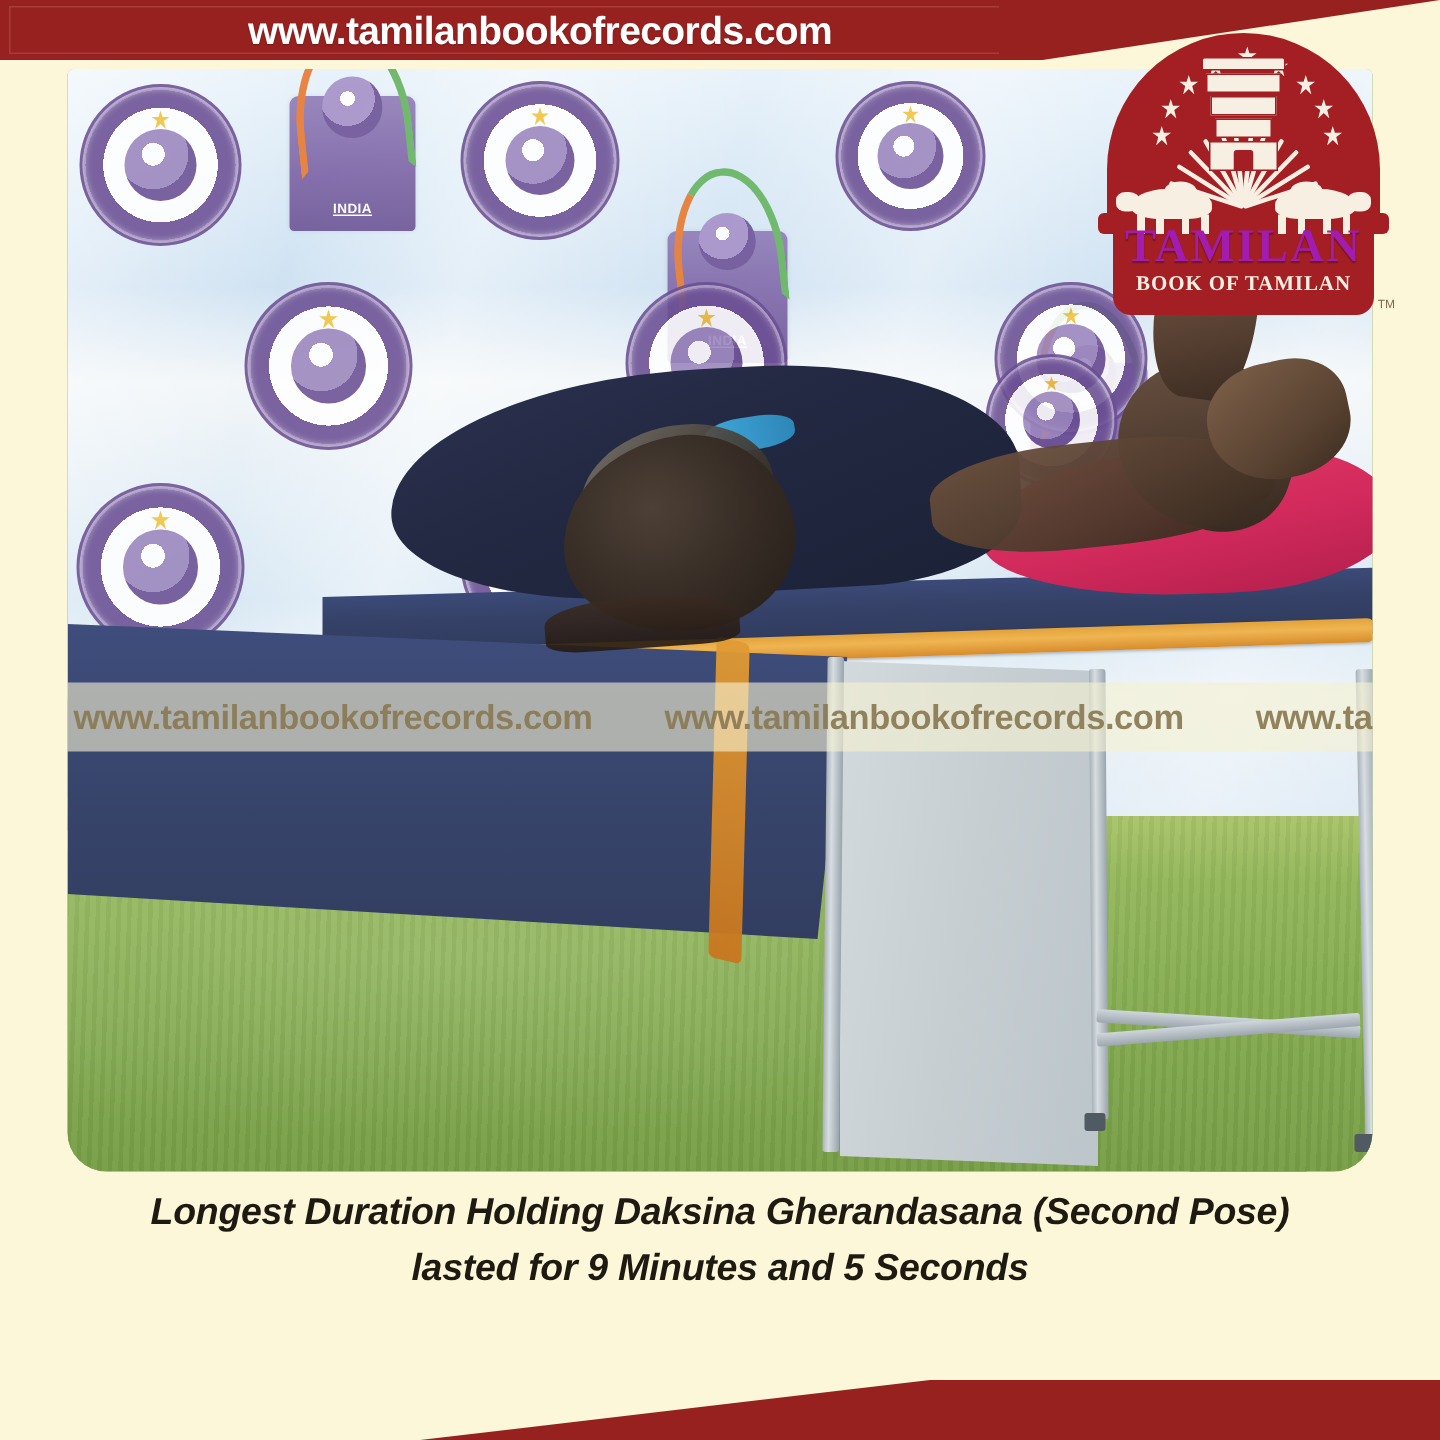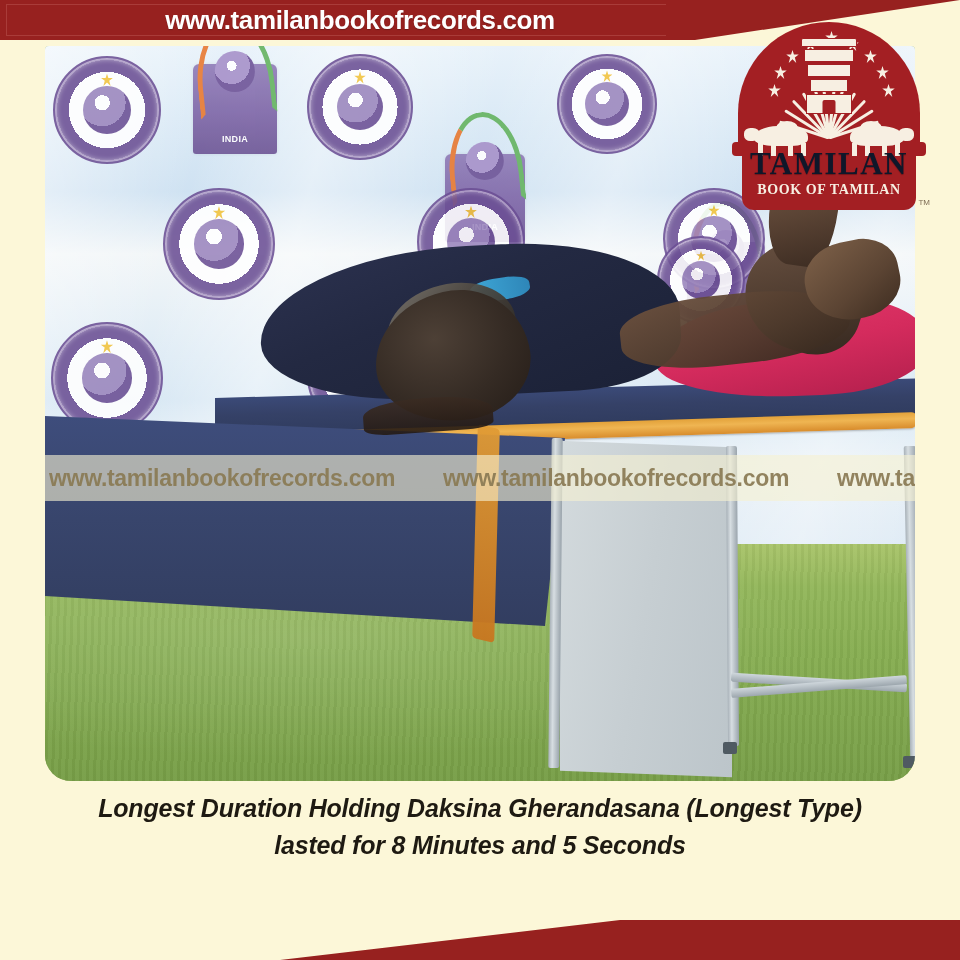--- a/index.html
+++ b/index.html
@@ -168,21 +168,21 @@
     transform: rotate(-6deg);
   }
   .india .orb {
     position: absolute;
     left: 50%; top: -14%;
     transform: translateX(-50%);
     width: 48%; aspect-ratio: 1;
     border-radius: 50%;
     background: radial-gradient(circle at 42% 36%, #FFF 0 14%, #A68FC8 14% 52%, #6B4F94 52% 100%);
   }
-  .india .txt { padding-bottom: 12%; font-size: 9px; letter-spacing: .3px; }
+  .india .txt { padding-bottom: 12%; font-size: 9px; letter-spacing: .3px; text-decoration: underline; }
 
   
   .grass {
     position: absolute;
     left: 0; top: 498px;
     width: 870px; height: 237px;
     background:
       linear-gradient(180deg, #A9C46A 0%, #93B75B 18%, #87AE52 45%, #7FA64D 72%, #779E47 100%);
   }
   .grass::after {
@@ -495,21 +495,21 @@
         #F7EFE2 43px 48px);
   }
   .bull-l .headb { left: -2px; }
   .bull-r { transform: scaleX(-1); }
   .bull-r .headb { left: -2px; }
   .logo-name {
     position: absolute;
     left: 12px; top: 124px;
     width: 174px;
     text-align: center;
-    color: #0f172a;
+    color: #a21caf;
     font-family: "Liberation Serif", serif;
     font-weight: bold;
     font-size: 31px;
     letter-spacing: 1.5px;
     z-index: 5;
     text-shadow: 0 1px 1px rgba(0,0,0,.3);
   }
   .logo-sub {
     position: absolute;
     left: 12px; top: 160px;
@@ -745,19 +745,19 @@
           <span class="legs"></span>
       </span>
     </div>
 
     <div class="logo-name">TAMILAN</div>
     <div class="logo-sub">BOOK OF TAMILAN</div>
     <div class="logo-tm">TM</div>
   </div>
 
   <div id="caption">
-    <span class="line">Longest Duration Holding Daksina Gherandasana (Longest Type)</span>
-    <span class="line">lasted for 8 Minutes and 5 Seconds</span>
+    <span class="line">Longest Duration Holding Daksina Gherandasana (Second Pose)</span>
+    <span class="line">lasted for 9 Minutes and 5 Seconds</span>
   </div>
 
   <div id="bottom-band"></div>
 
 </div>
 
 </body></html>

